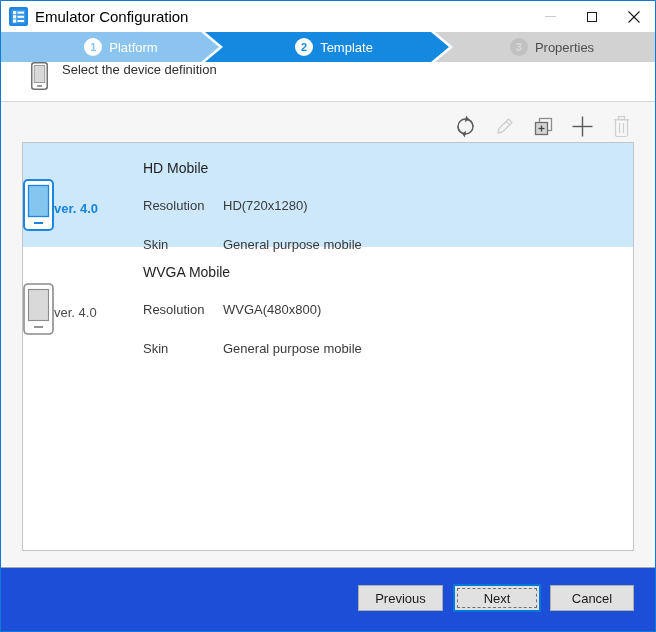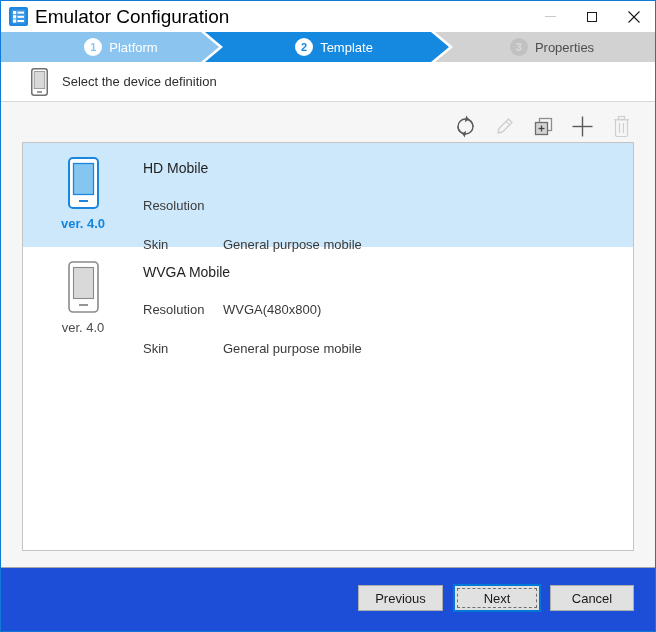--- a/index.html
+++ b/index.html
@@ -10,21 +10,21 @@
     position:relative; width:656px; height:632px;
     background:#ffffff; border:1px solid #1079d8;
   }
 
   
   .titlebar {
     position:absolute; left:0; top:0; width:654px; height:31px;
     background:#ffffff; display:flex; align-items:center;
   }
   .app-icon { width:19px; height:19px; margin-left:8px; }
-  .titlebar-title { font-size:19px; color:#000; margin-left:7px; }
+  .titlebar-title { font-size:15px; color:#000; margin-left:7px; }
   .titlebar-spacer { flex:1; }
   .win-btn {
     width:42px; height:31px; display:flex; align-items:center; justify-content:center;
     cursor:default;
   }
   .min-bar { width:11px; height:1px; background:#c9c9c9; }
   .max-box { width:10px; height:10px; border:1px solid #1a1a1a; background:transparent; }
 
   
   .wizard { position:absolute; left:0; top:31px; width:654px; height:30px; background:#ffffff; }
@@ -40,40 +40,40 @@
   .seg-1 .step-circle { color:#8bc5ef; }
   .seg-2 .step-circle { color:#1588e0; }
   .seg-3 .step-circle { background:#c1c1c2; color:#dadadb; }
   .step-label { font-size:13px; color:#ffffff; }
   .seg-3 .step-label { color:#4f4f50; }
 
   
   .desc-row {
     position:absolute; left:0; top:61px; width:654px; height:40px;
     background:#ffffff; border-bottom:1px solid #d9d9d9;
-    display:flex; align-items:center;
+    display:flex; align-items:flex-start;
   }
   .desc-phone { margin-left:30px; }
   .desc-text { font-size:13px; color:#2e2e2e; margin-left:14px; }
 
   
   .content { position:absolute; left:0; top:101px; width:654px; height:469px; background:#f6f6f7; }
   .toolbar {
     position:absolute; right:21px; top:10px; height:28px;
     display:flex; align-items:center; gap:13px;
   }
   .tool-btn { width:26px; height:26px; display:flex; align-items:center; justify-content:center; }
 
   .device-list {
     position:absolute; left:21px; top:40px; width:612px; height:409px;
     background:#ffffff; border:1px solid #c4c4c4; overflow:hidden;
   }
   .device-row { position:relative; width:100%; height:104px; display:grid; grid-template-columns:120px 1fr; }
   .device-row.selected { background:#cde8fb; }
-  .device-icon-col { display:flex; flex-direction:column; align-items:center; justify-content:flex-start; padding-top:14px; }
+  .device-icon-col { display:flex; align-items:center; justify-content:flex-start; padding-top:14px; }
   .device-ver { margin-top:7px; font-size:13px; }
   .device-row.selected .device-ver { color:#1584dd; font-weight:bold; }
   .device-row:not(.selected) .device-ver { color:#4b4b4b; }
   .device-text-col { padding-top:17px; }
   .device-name { font-size:14px; font-weight:normal; color:#1f1f1f; }
   .device-prop { display:grid; grid-template-columns:80px auto; font-size:13px; color:#3a3a3a; }
   .prop-resolution { margin-top:22px; }
   .prop-skin { margin-top:24px; }
 
   
@@ -204,20 +204,21 @@
             <rect x="1" y="1" width="29" height="50" rx="4" fill="#ffffff" stroke="#1b86e0" stroke-width="2"></rect>
             <rect x="5.5" y="6.5" width="20" height="31" fill="#85c6f1" stroke="#1b86e0" stroke-width="1.3"></rect>
             <line x1="11" y1="44" x2="20" y2="44" stroke="#1b86e0" stroke-width="2"></line>
           </svg>
           <div class="device-ver">ver. 4.0</div>
         </div>
         <div class="device-text-col">
           <div class="device-name">HD Mobile</div>
           <div class="device-prop prop-resolution">
             <span>Resolution</span>
+            <span>HD(720x1280)</span>
           </div>
           <div class="device-prop prop-skin">
             <span>Skin</span>
             <span>General purpose mobile</span>
           </div>
         </div>
       </div>
 
       <div class="device-row">
         <div class="device-icon-col">

